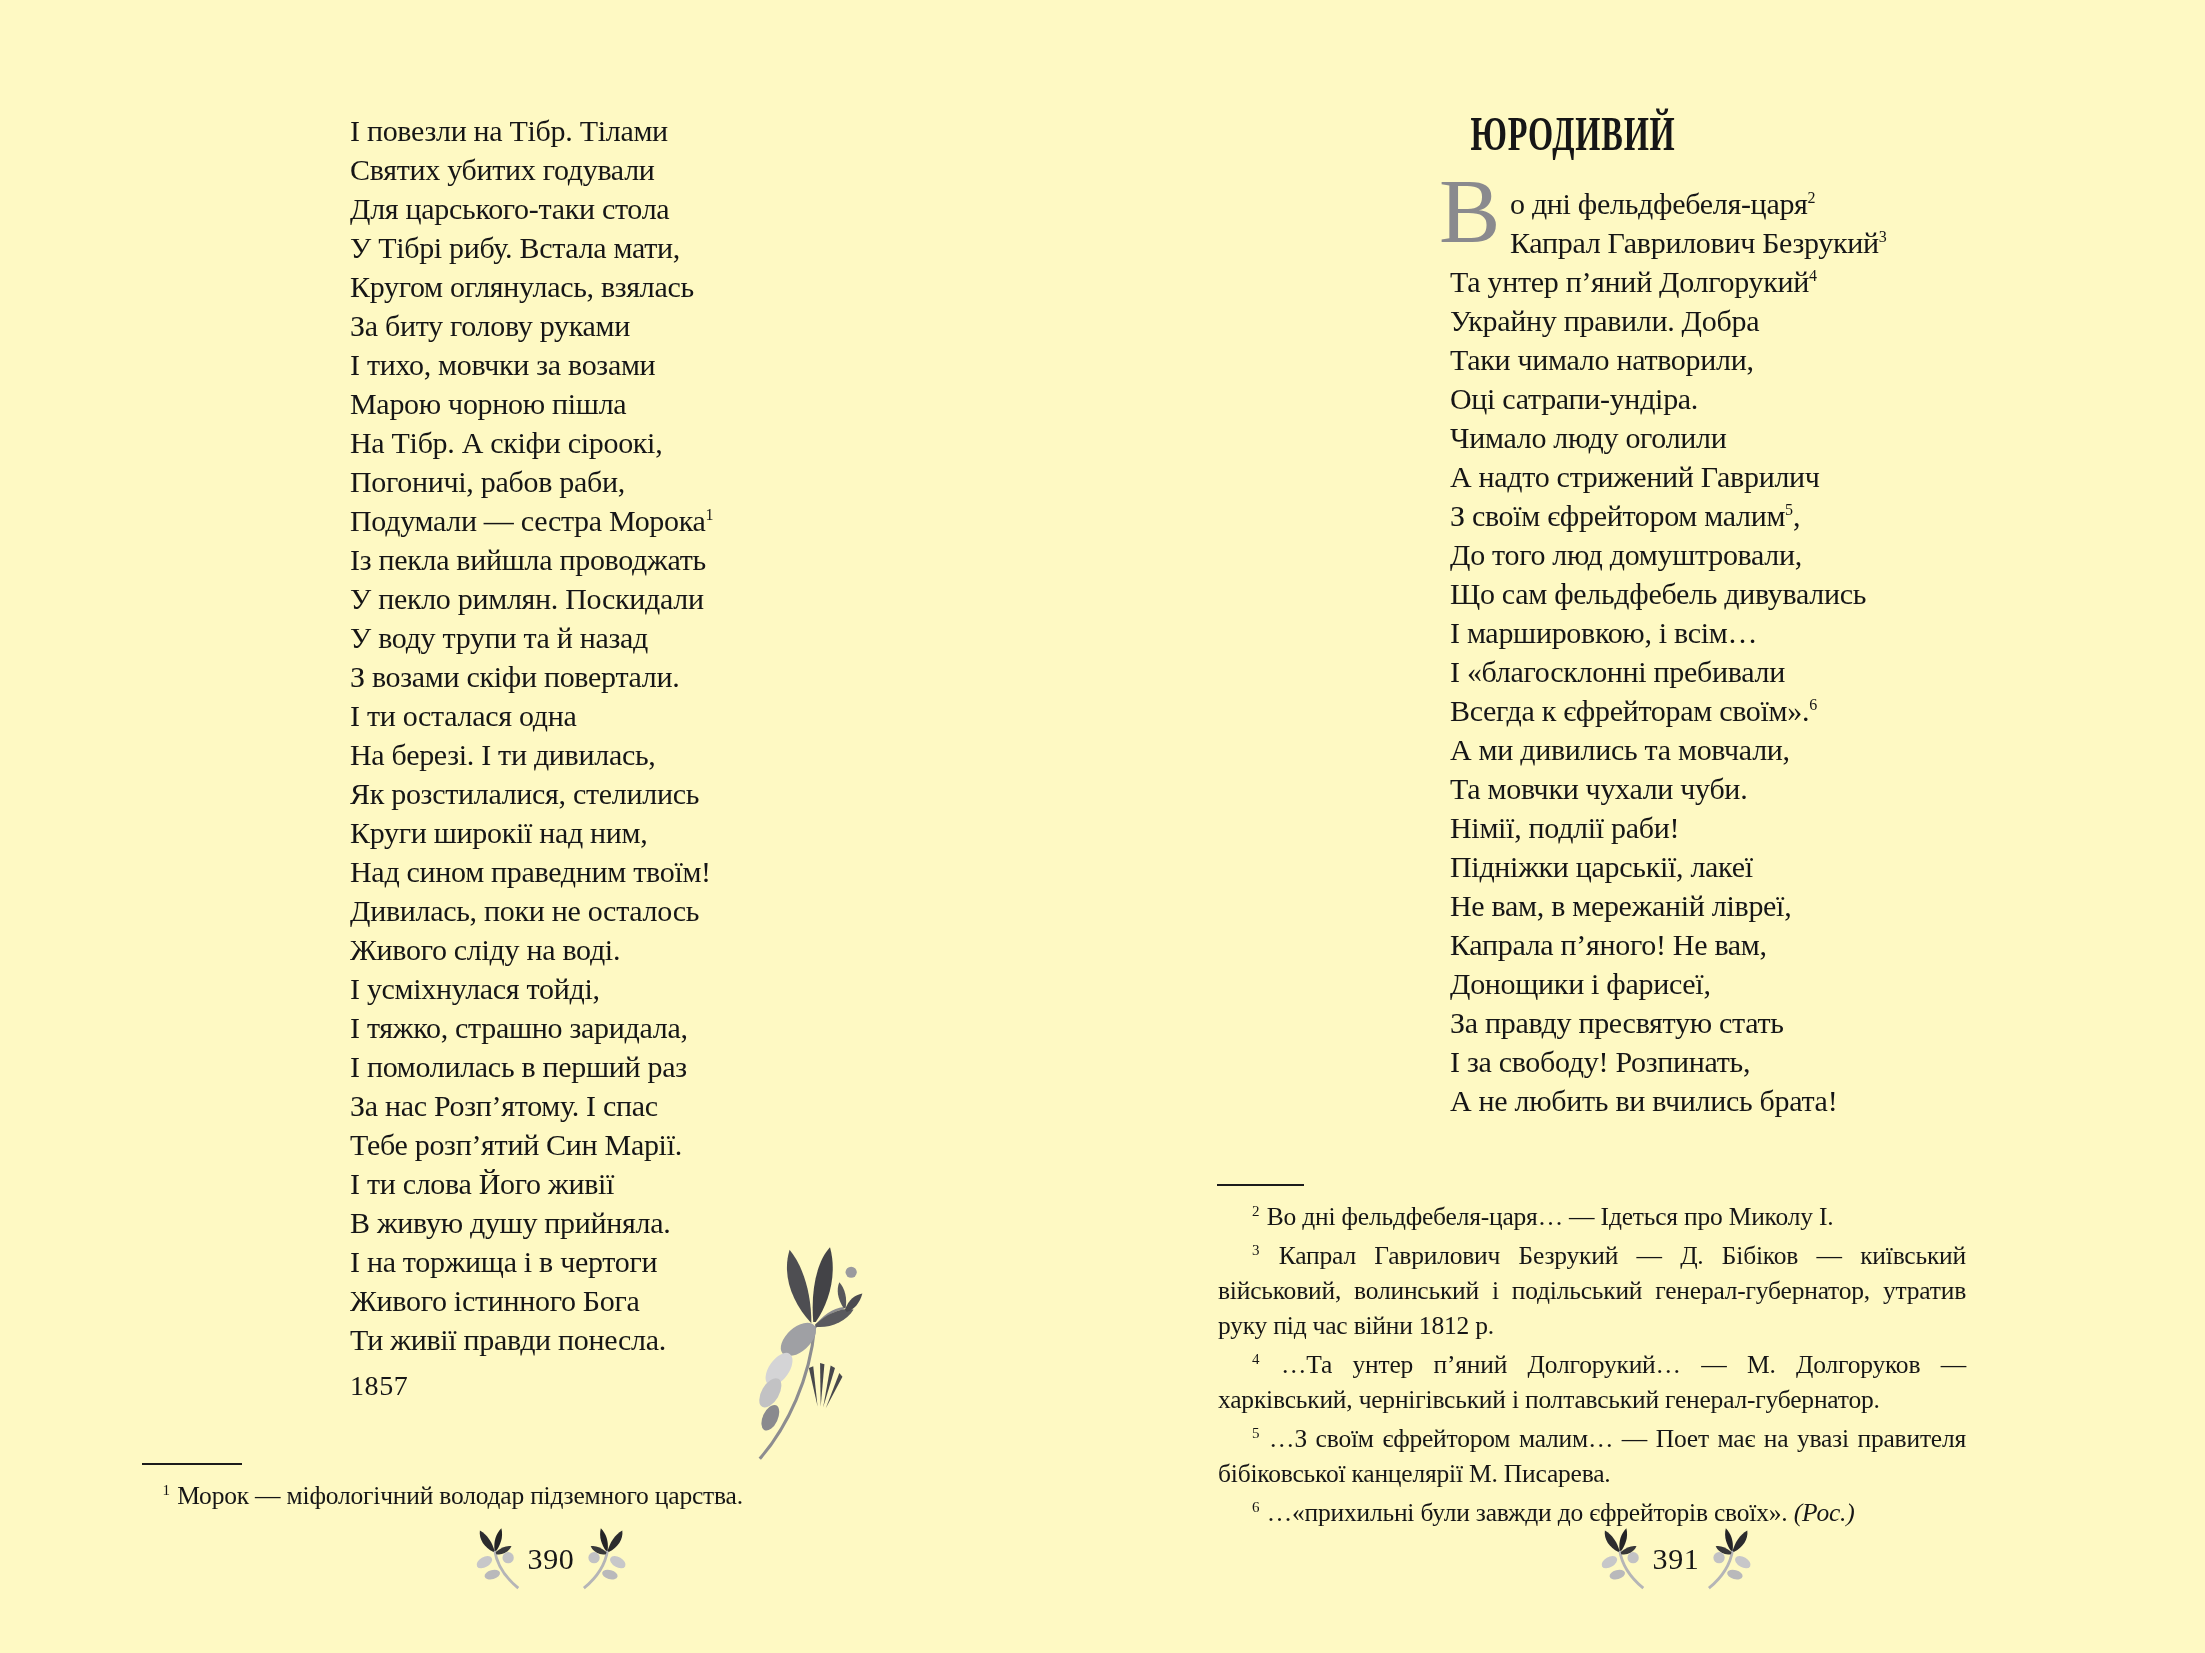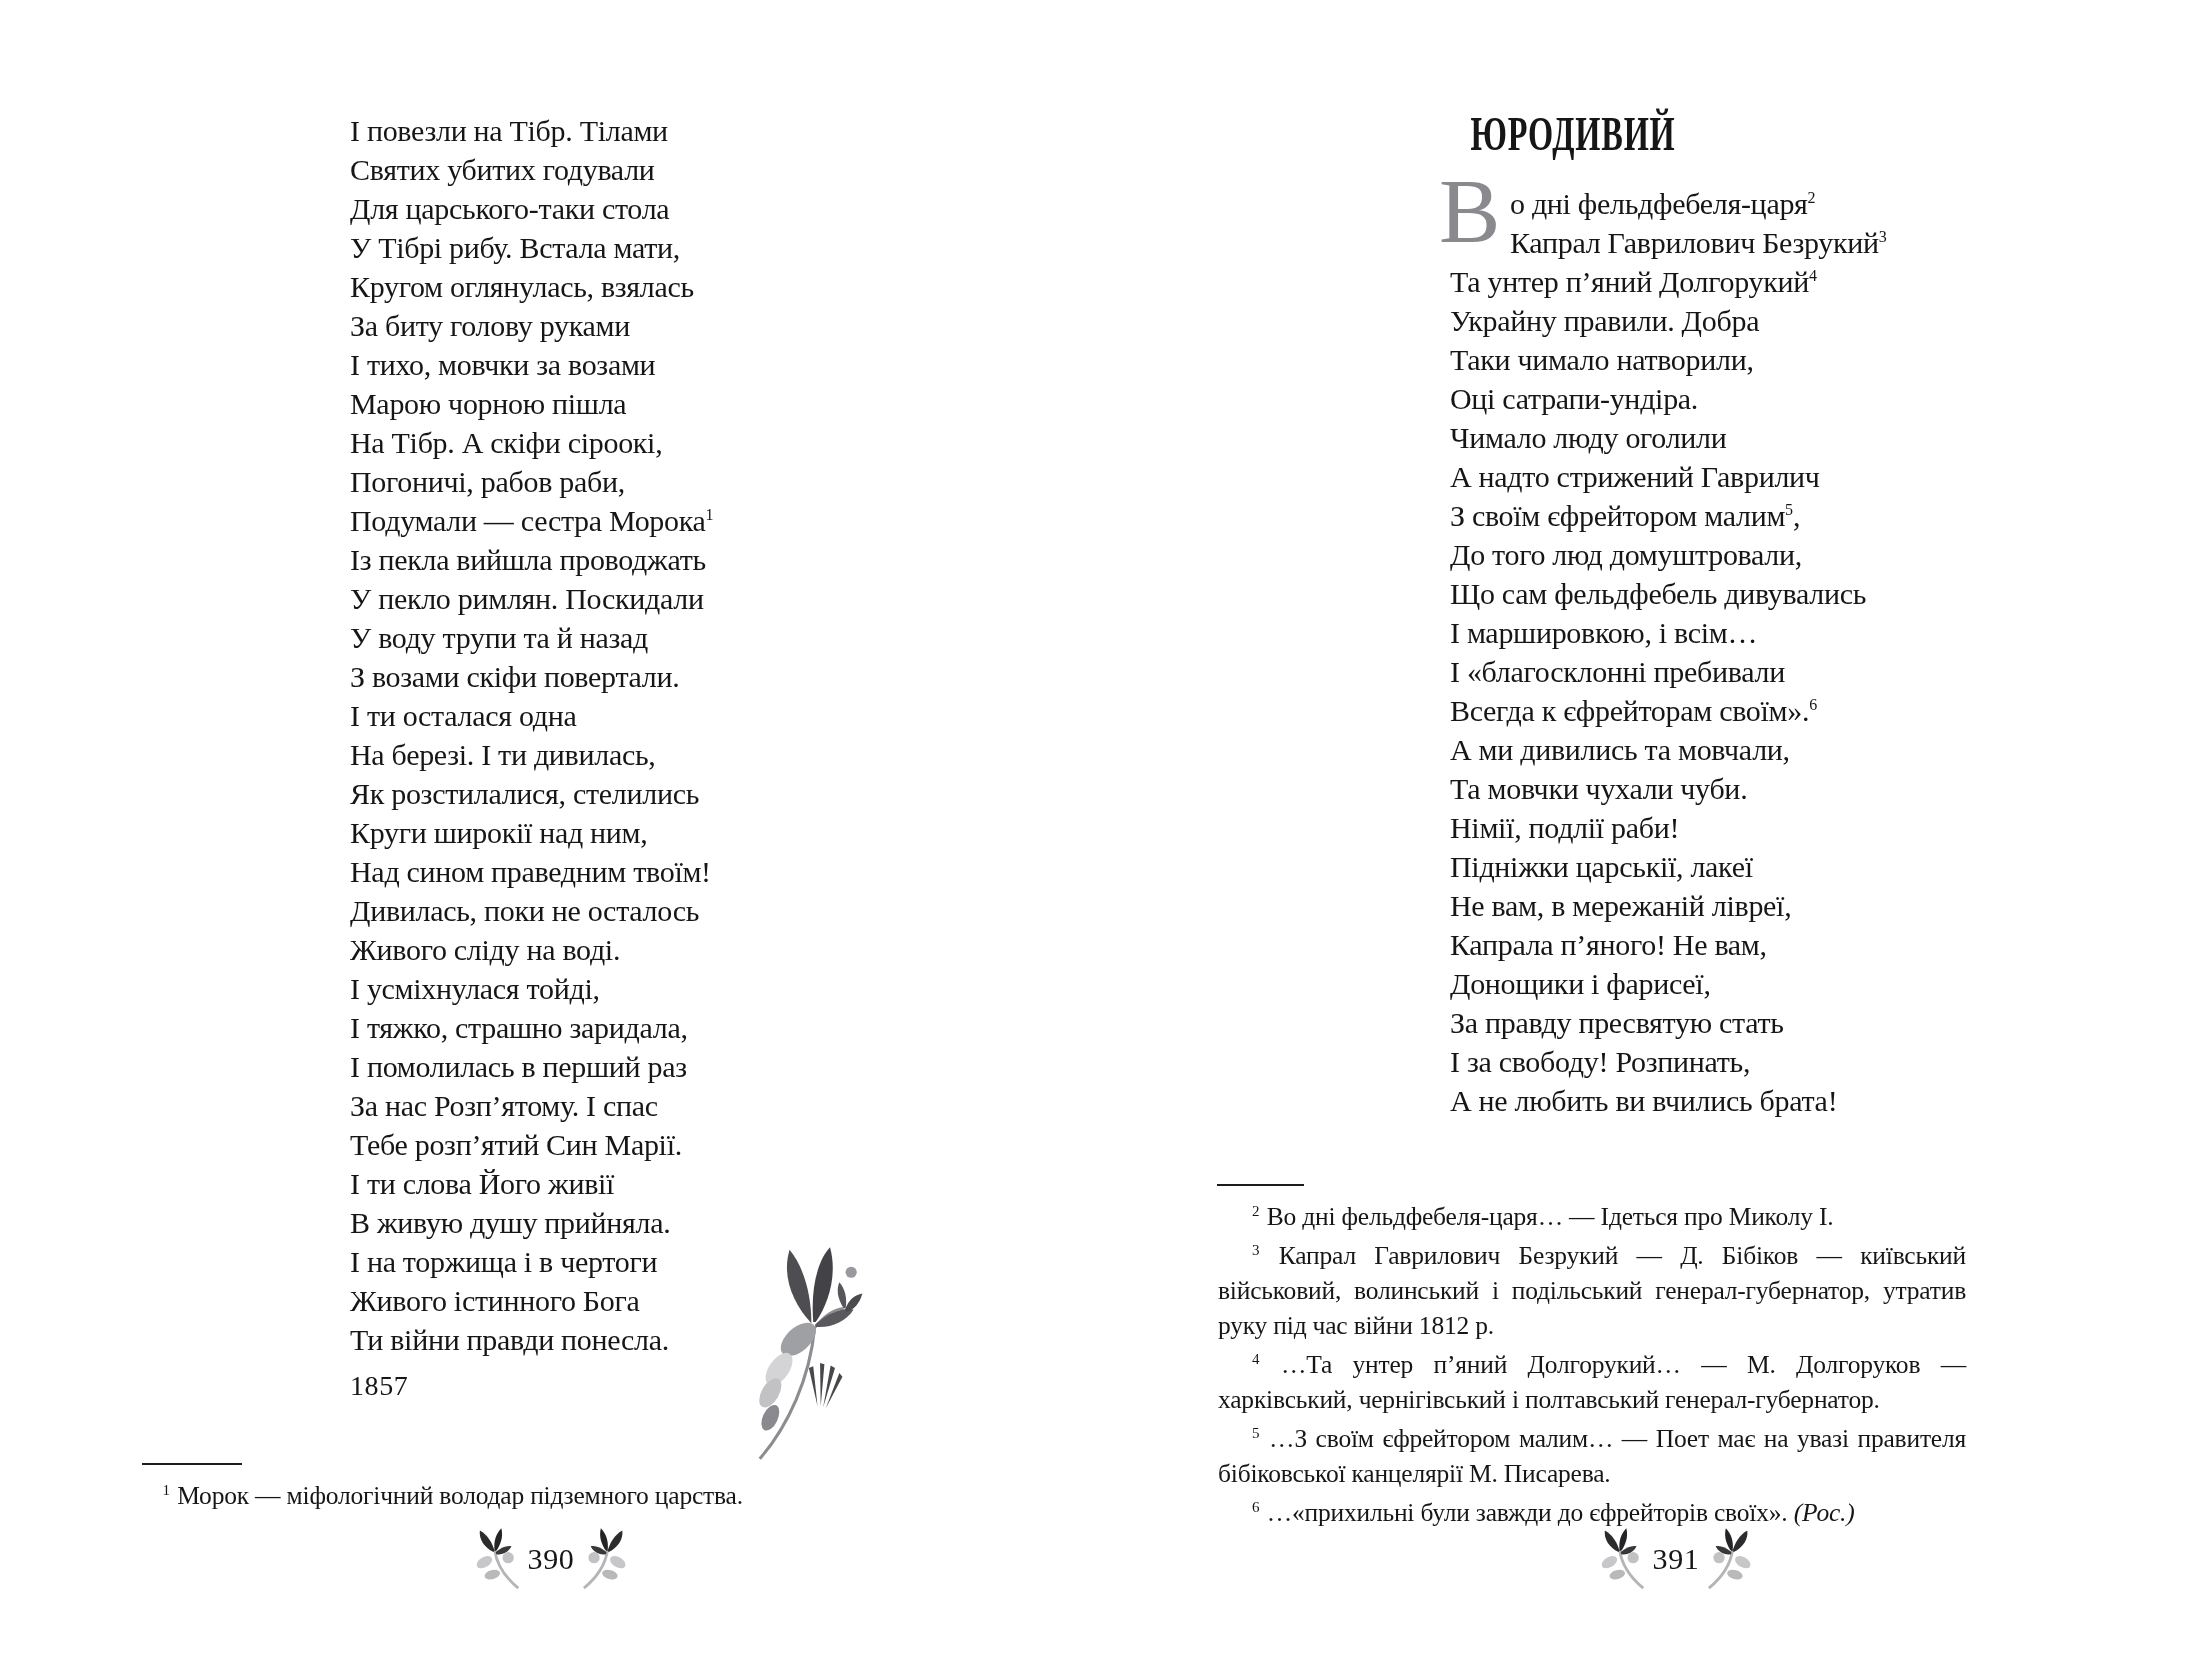--- a/index.html
+++ b/index.html
@@ -1,19 +1,19 @@
 <!DOCTYPE html>
 <html style="font-size:10px"><head>
 <meta charset="utf-8">
 <style>
   html,body{margin:0;padding:0;background:#e8e8e8;}
   .spread{
     position:relative;
     width:2205px;height:1654px;
-    background:#ffffff;
+    background:#fef9c3;
     font-family:"Liberation Serif", serif;
     color:#161616;
     overflow:hidden;
   }
   
   .poem{position:absolute;}
   .poem-line{
     height:39px;line-height:39px;
     font-size:30px;letter-spacing:-0.3px;
     white-space:nowrap;
@@ -98,21 +98,21 @@
         <div class="poem-line"><span>Живого сліду на воді.</span></div>
         <div class="poem-line"><span>І усміхнулася тойді,</span></div>
         <div class="poem-line"><span>І тяжко, страшно заридала,</span></div>
         <div class="poem-line"><span>І помолилась в перший раз</span></div>
         <div class="poem-line"><span>За нас Розп’ятому. І спас</span></div>
         <div class="poem-line"><span>Тебе розп’ятий Син Марії.</span></div>
         <div class="poem-line"><span>І ти слова Його живії</span></div>
         <div class="poem-line"><span>В живую душу прийняла.</span></div>
         <div class="poem-line"><span>І на торжища і в чертоги</span></div>
         <div class="poem-line"><span>Живого істинного Бога</span></div>
-        <div class="poem-line"><span>Ти війни правди понесла.</span></div>
+        <div class="poem-line"><span>Ти живії правди понесла.</span></div>
       </div>
     <div class="poem-date">1857</div>
 
     <svg class="flower" viewBox="0 0 230 390" aria-hidden="true">
       <path d="M35 382 C 80 330, 116 252, 123 172" stroke="#8d8d90" stroke-width="5" fill="none"></path>
       <path d="M123 172 C 138 152, 152 142, 170 140" stroke="#8d8d90" stroke-width="4" fill="none"></path>
       <path d="M118 164 C 88 132, 70 88, 83 46 C 106 74, 118 118, 118 164 Z" fill="#4e4e52"></path>
       <path d="M121 162 C 117 112, 126 66, 148 42 C 160 86, 146 132, 125 162 Z" fill="#434347"></path>
       <path d="M124 166 C 146 146, 170 138, 186 142 C 174 162, 148 172, 126 170 Z" fill="#5a5a5e"></path>
       <circle cx="182" cy="82" r="9" fill="#9a9a9e"></circle>

